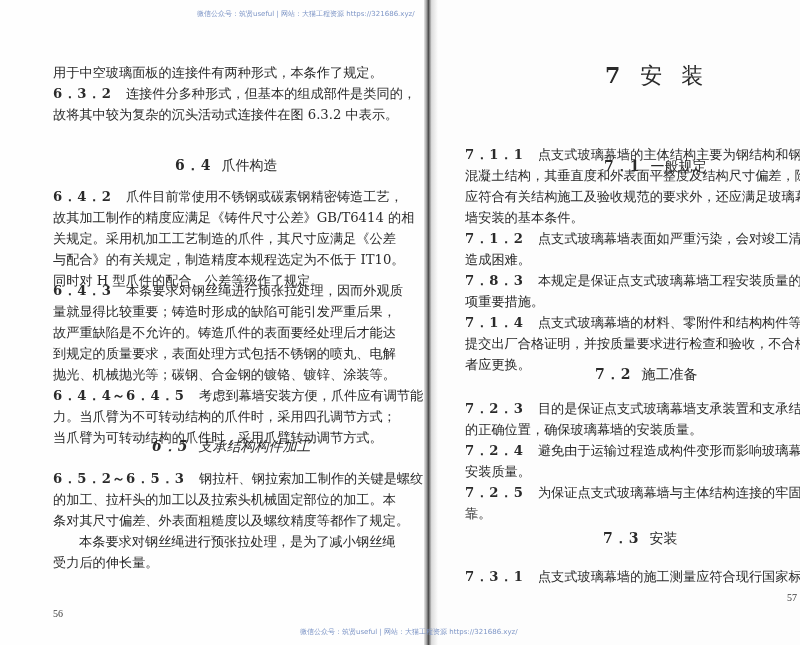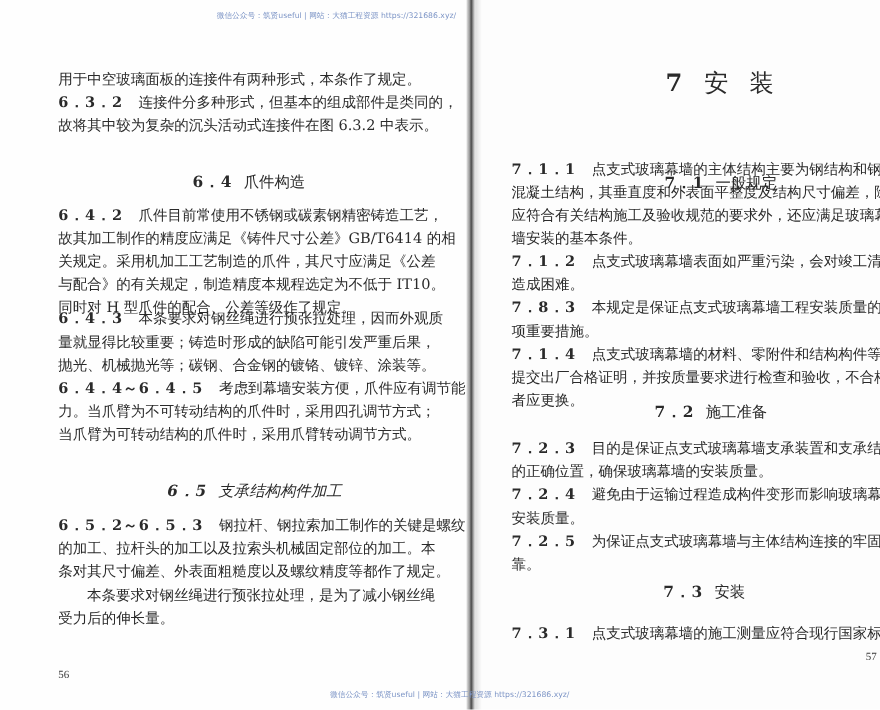--- a/index.html
+++ b/index.html
@@ -76,20 +76,22 @@
     <span class="line"><span class="num">6．4．2</span><span>爪件目前常使用不锈钢或碳素钢精密铸造工艺，</span></span>
     <span class="line">故其加工制作的精度应满足《铸件尺寸公差》GB/T6414 的相</span>
     <span class="line">关规定。采用机加工工艺制造的爪件，其尺寸应满足《公差</span>
     <span class="line">与配合》的有关规定，制造精度本规程选定为不低于 IT10。</span>
     <span class="line">同时对 H 型爪件的配合、公差等级作了规定。</span>
   </div>
 
   <div class="text-block left-col" style="top:280px;">
     <span class="line"><span class="num">6．4．3</span><span>本条要求对钢丝绳进行预张拉处理，因而外观质</span></span>
     <span class="line">量就显得比较重要；铸造时形成的缺陷可能引发严重后果，</span>
+    <span class="line">故严重缺陷是不允许的。铸造爪件的表面要经处理后才能达</span>
+    <span class="line">到规定的质量要求，表面处理方式包括不锈钢的喷丸、电解</span>
     <span class="line">抛光、机械抛光等；碳钢、合金钢的镀铬、镀锌、涂装等。</span>
     <span class="line"><span class="num">6．4．4～6．4．5</span><span>考虑到幕墙安装方便，爪件应有调节能</span></span>
     <span class="line">力。当爪臂为不可转动结构的爪件时，采用四孔调节方式；</span>
     <span class="line">当爪臂为可转动结构的爪件时，采用爪臂转动调节方式。</span>
   </div>
 
   <div class="sec-head" style="left:152px; top:438px;font-style:italic;">
     <span class="snum">6．5</span><span>支承结构构件加工</span>
   </div>
 

